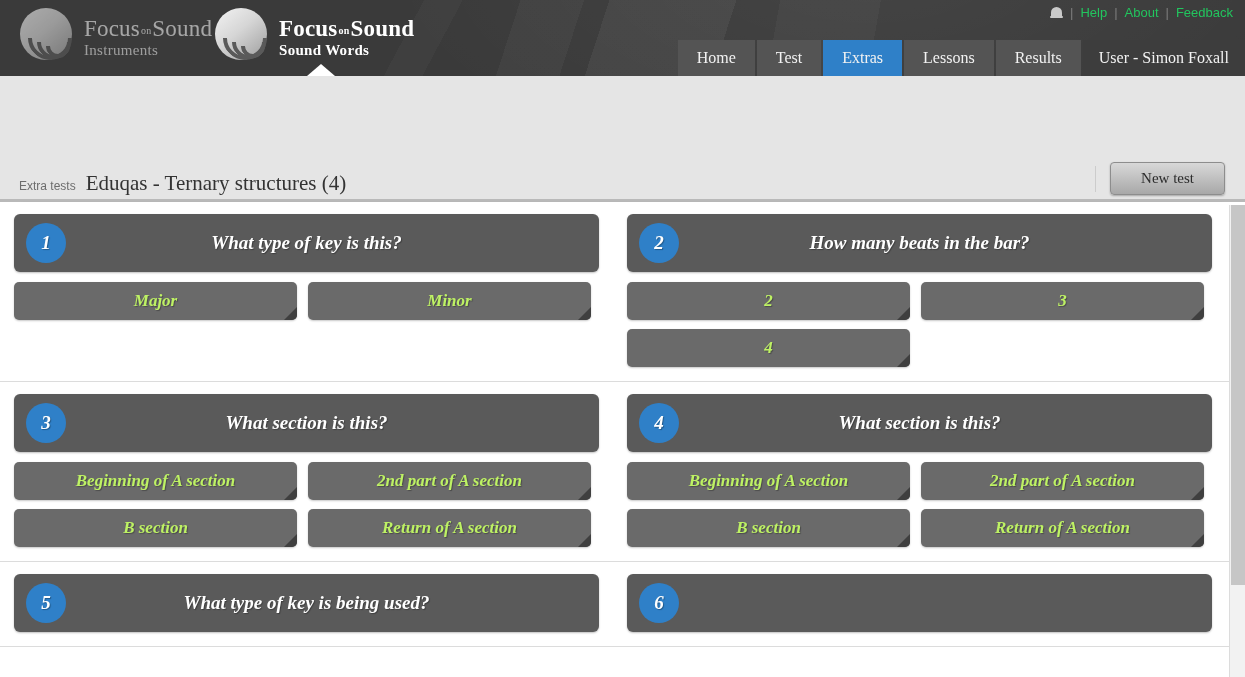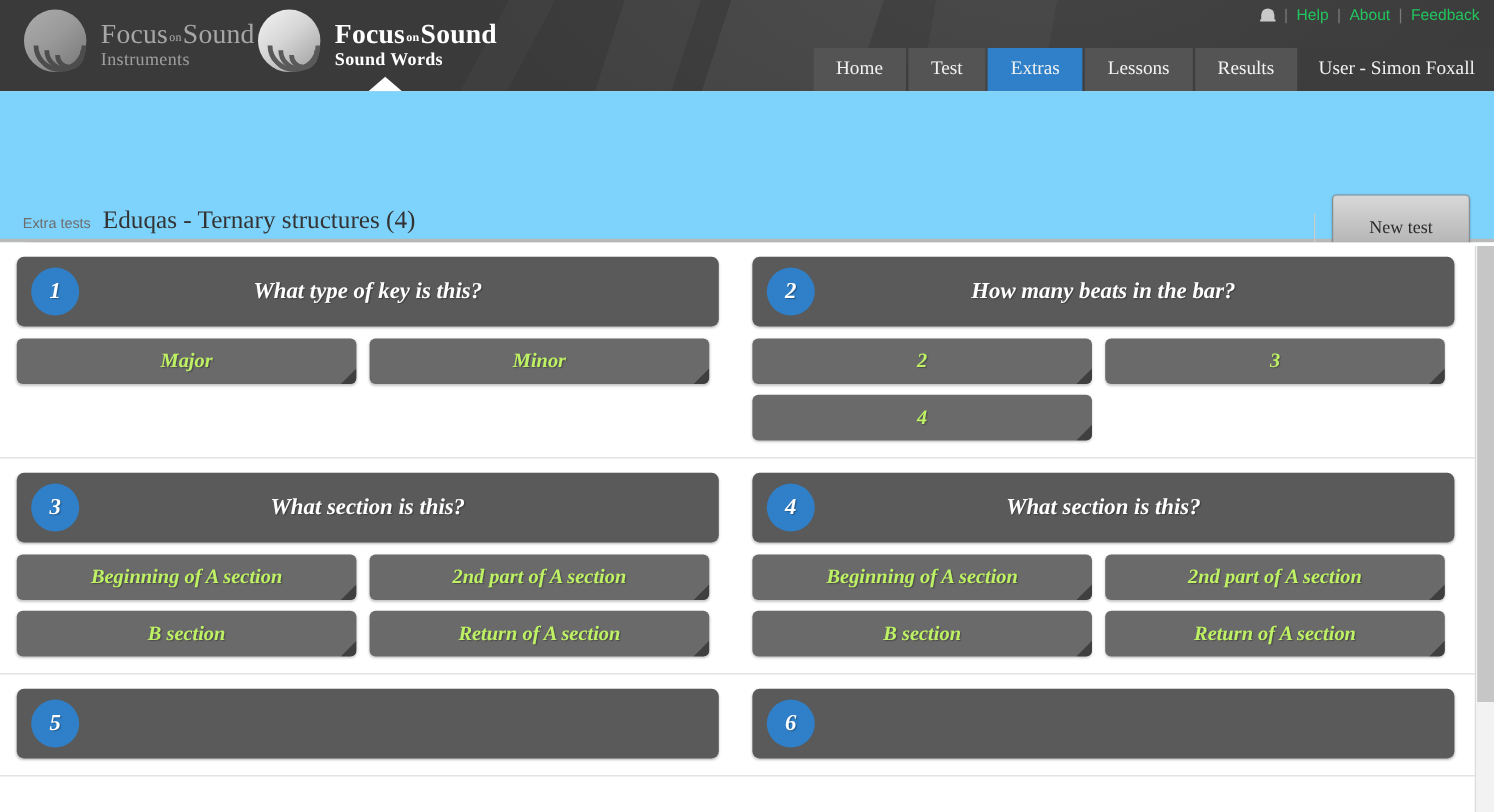--- a/index.html
+++ b/index.html
@@ -113,21 +113,21 @@
     cursor: pointer;
     white-space: nowrap;
   }
   .nav-item.active { background: #2f80c8; }
   .nav-item.user { background: #3d3d3d; padding: 0 16px; }
 
   
   .subhead {
     position: relative;
     height: 126px;
-    background: #7dd3fc;
+    background: #e5e5e5;
     border-bottom: 3px solid #b9b9b9;
   }
   .crumbs {
     position: absolute; left: 19px; top: 95px;
     display: flex; align-items: baseline; gap: 10px;
   }
   .crumb-small {
     font-family: "Liberation Sans", sans-serif;
     font-size: 12px; color: #6d6d6d;
   }
@@ -150,21 +150,21 @@
     cursor: pointer;
     box-shadow: 0 1px 2px rgba(0,0,0,.3);
   }
   .vline { width: 1px; height: 26px; background: #cccccc; }
   .btn-secondary {
     background: linear-gradient(#d8d8d8, #a8a8a8);
     color: #2c2c2c;
     font-family: "Liberation Serif", serif;
     font-size: 15px;
     border: 1px solid #8d8d8d; border-radius: 4px;
-    padding: 19px 30px;
+    padding: 7px 30px;
     cursor: pointer;
     box-shadow: 0 1px 2px rgba(0,0,0,.28);
   }
 
   
   .player {
     position: absolute; left: 19px; top: 126px;
     width: 1207px; height: 32px;
     background: linear-gradient(#f3f3f3 0%, #e3e3e3 45%, #c9c9c9 100%);
     border: 1px solid #b4b4b4;
@@ -479,20 +479,21 @@
         <div class="ans">B section</div>
         <div class="ans">Return of A section</div>
       </div>
     </div>
   </div>
 
   <div class="qrow">
     <div class="qcol">
       <div class="qhead">
         <div class="qbadge">5</div>
+        <div class="qtext">What type of key is being used?</div>
       </div>
     </div>
     <div class="qcol">
       <div class="qhead">
         <div class="qbadge">6</div>
       </div>
     </div>
   </div>
 
 </div>

